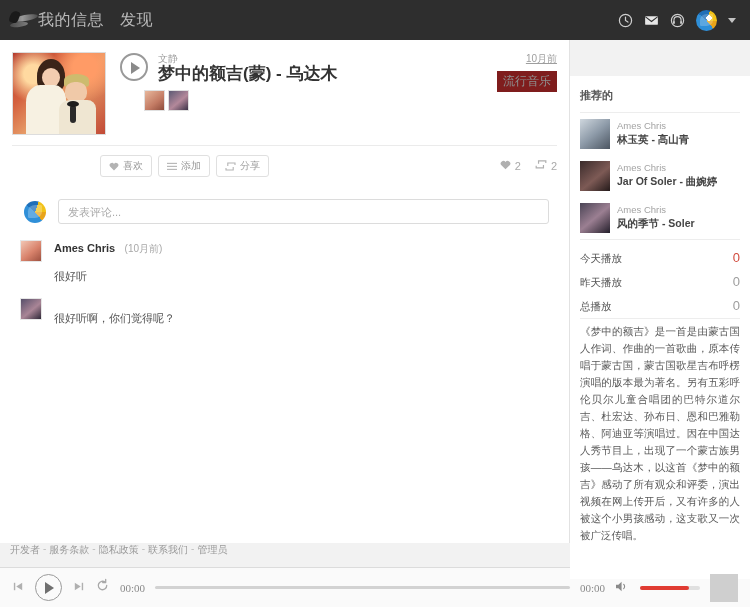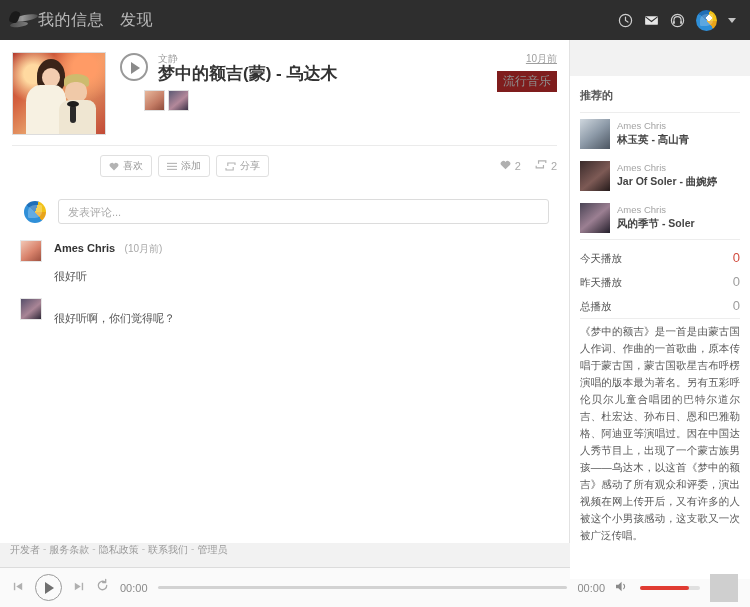--- a/index.html
+++ b/index.html
@@ -266,21 +266,21 @@
   .pl-icon { cursor: pointer; display: block; }
   .play-big {
     width: 27px; height: 27px; border: 1.5px solid #9a9a9a; border-radius: 50%;
     position: relative; cursor: pointer; background: #fafafa; flex: 0 0 auto;
   }
   .play-big::after {
     content: ""; position: absolute; left: 9px; top: 7px;
     border-left: 9px solid #6f6f6f; border-top: 6px solid transparent;
     border-bottom: 6px solid transparent;
   }
-  .pl-time { font-size: 11px; color: #8a8a8a; font-family: Liberation Sans, sans-serif; }
+  .pl-time { font-size: 11px; color: #8a8a8a; font-family: Liberation Serif, serif; }
   .progress {
     flex: 1 1 auto; height: 3px; background: #d2d2d2; border-radius: 2px;
     cursor: pointer;
   }
   .vol-bar {
     width: 60px; height: 4px; background: #e0e0e0; border-radius: 2px;
     position: relative; cursor: pointer;
   }
   .vol-fill {
     position: absolute; left: 0; top: 0; height: 100%; width: 82%;

